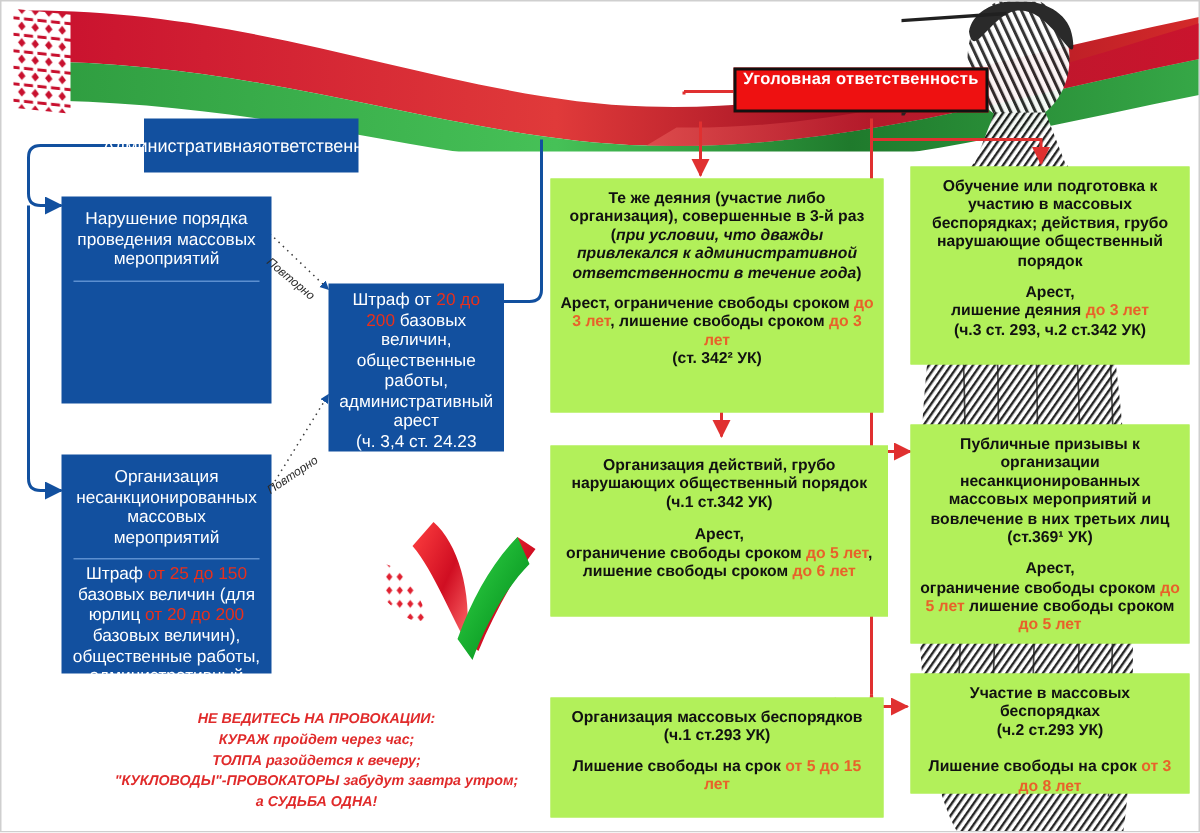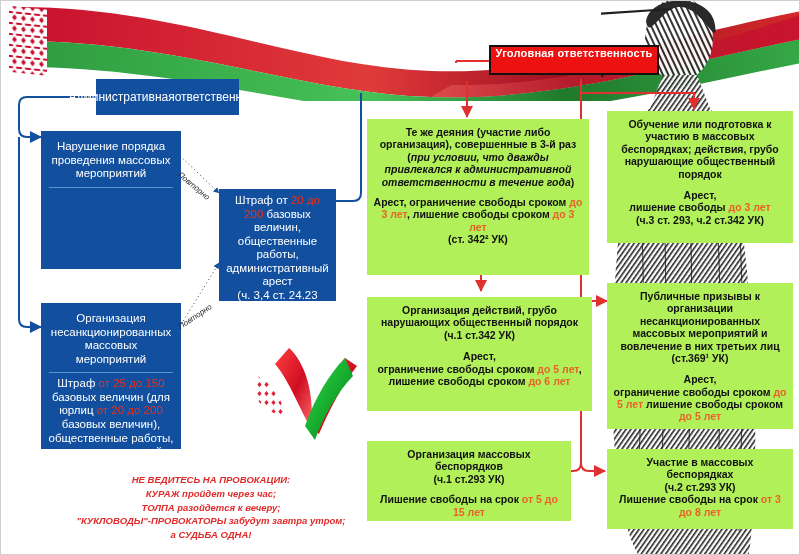--- a/index.html
+++ b/index.html
@@ -288,50 +288,50 @@
   </div>
 
   <div class="box green" style="left:366px;top:296px;width:225px;height:114px;">
     <div>Организация действий, грубо нарушающих общественный порядок (ч.1 ст.342 УК)</div>
     <div style="margin-top:9px;">
       <div>Арест,</div>
       <span>ограничение свободы сроком </span><span class="numo">до 5 лет</span><span>, лишение свободы сроком </span><span class="numo">до 6 лет</span>
     </div>
   </div>
 
-  <div class="box green" style="left:366px;top:440px;width:204px;height:80px;">
+  <div class="box green" style="left:366px;top:464px;width:222px;height:80px;">
     <div>Организация массовых беспорядков</div>
     <div>(ч.1 ст.293 УК)</div>
     <div style="margin-top:8px;">
       <span>Лишение свободы на срок </span><span class="numo">от 5 до 15 лет</span>
     </div>
   </div>
 
   <div class="box green" style="left:606px;top:110px;width:186px;height:132px;">
     <div>Обучение или подготовка к участию в массовых беспорядках; действия, грубо нарушающие общественный порядок</div>
     <div style="margin-top:9px;">
       <div>Арест,</div>
-      <span>лишение свободы </span><span class="numo">до 3 лет</span>
+      <span>лишение деяния </span><span class="numo">до 3 лет</span>
       <div>(ч.3 ст. 293, ч.2 ст.342 УК)</div>
     </div>
   </div>
 
   <div class="box green" style="left:606px;top:282px;width:186px;height:146px;">
     <div>Публичные призывы к организации несанкционированных массовых мероприятий и вовлечение в них третьих лиц</div>
     <div>(ст.369¹ УК)</div>
     <div style="margin-top:9px;">
       <div>Арест,</div>
       <span>ограничение свободы сроком </span><span class="numo">до 5 лет</span><span>  лишение свободы сроком </span><span class="numo">до 5 лет</span>
     </div>
   </div>
 
   <div class="box green" style="left:606px;top:448px;width:186px;height:80px;">
     <div>Участие в массовых беспорядках</div>
     <div>(ч.2 ст.293 УК)</div>
-    <div style="margin-top:0;">
+    <div style="margin-top:12px;">
       <span>Лишение свободы на срок </span><span class="numo">от 3 до 8 лет</span>
     </div>
   </div>
 
   <div class="slogan">
     <div>НЕ ВЕДИТЕСЬ НА ПРОВОКАЦИИ:</div>
     <div>КУРАЖ пройдет через час;</div>
     <div>ТОЛПА разойдется к вечеру;</div>
     <div>"КУКЛОВОДЫ"-ПРОВОКАТОРЫ забудут завтра утром;</div>
     <div>а СУДЬБА ОДНА!</div>

